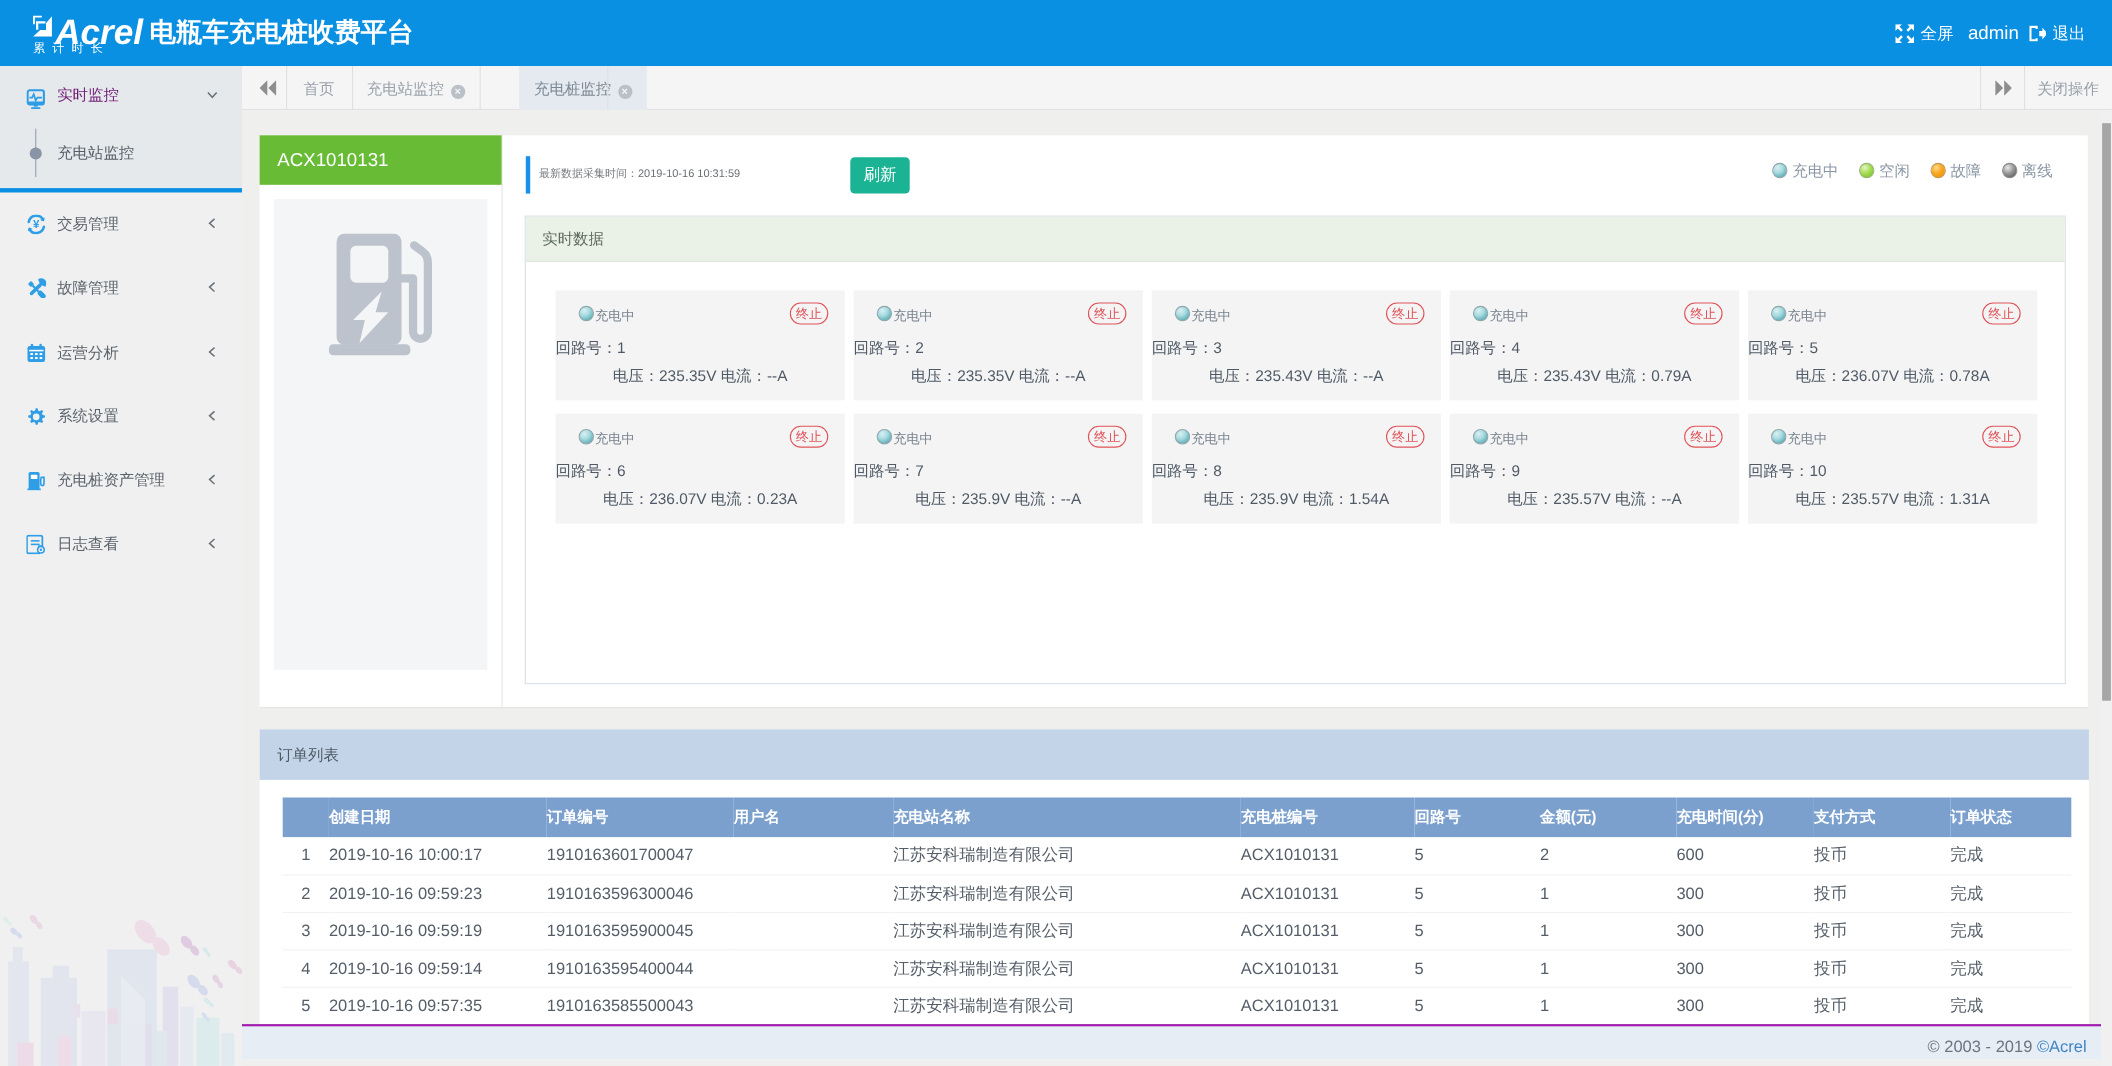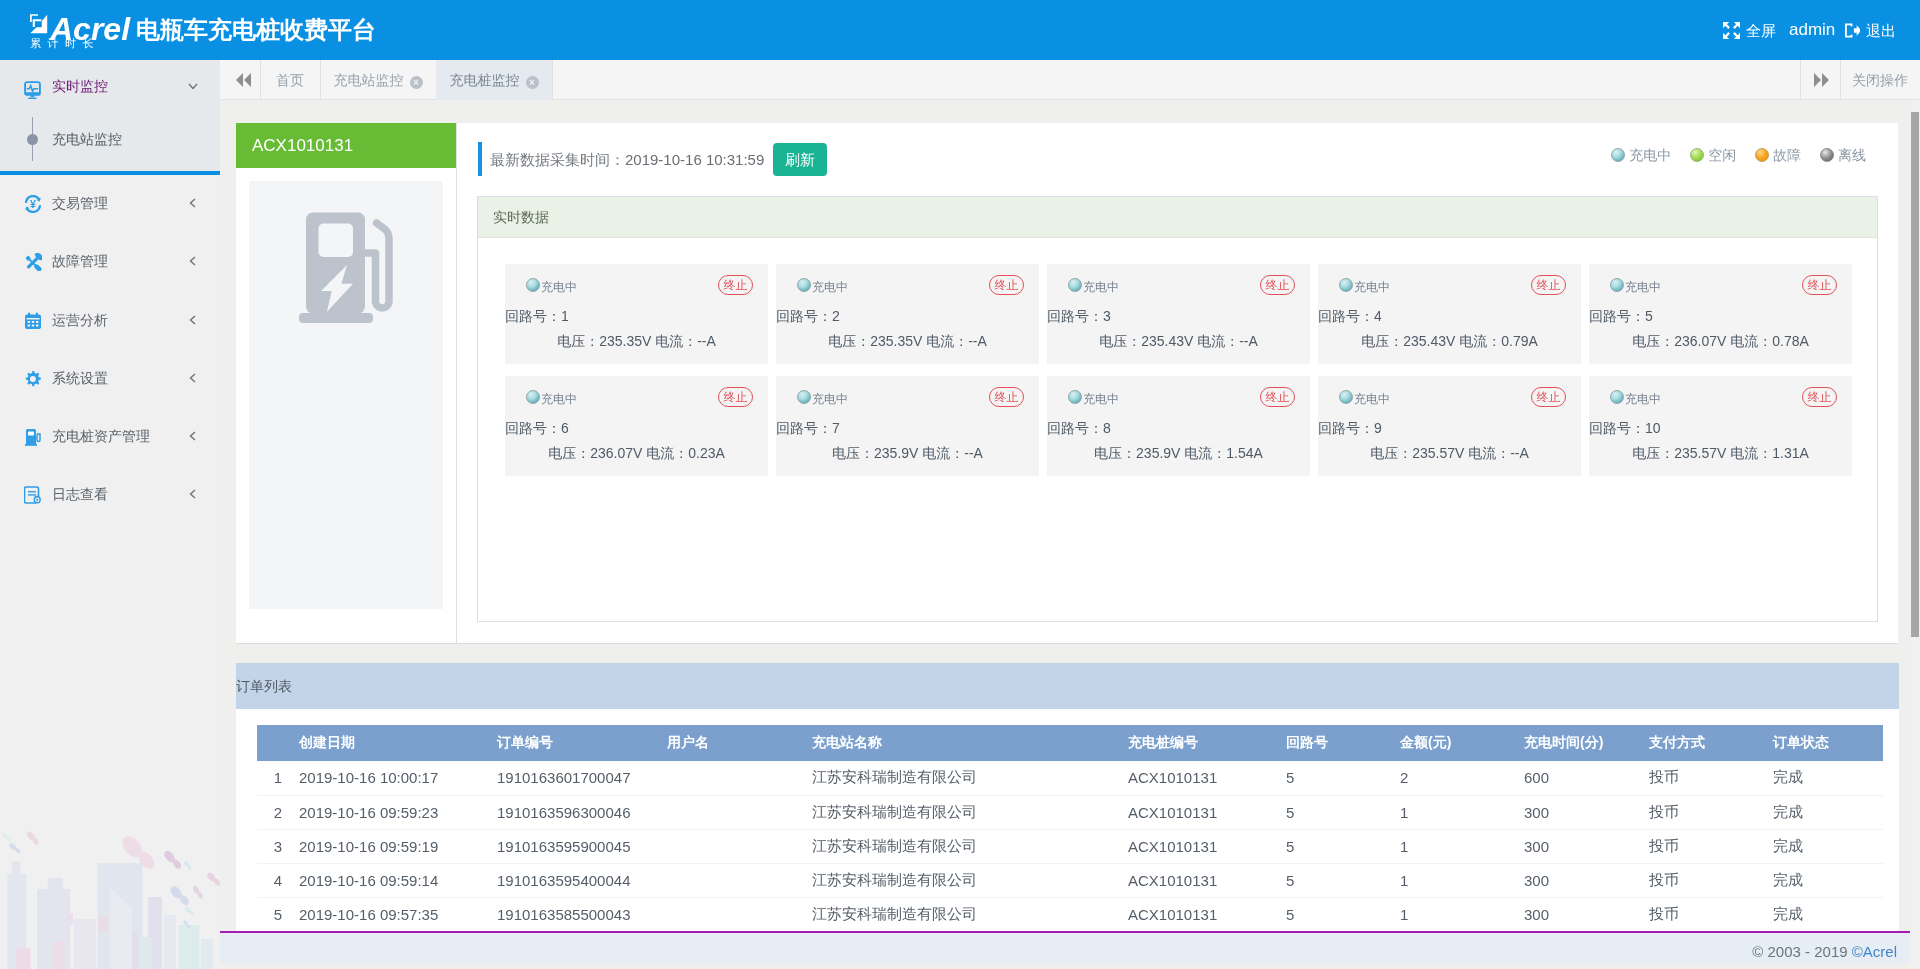--- a/index.html
+++ b/index.html
@@ -21,52 +21,52 @@
 .mi { position:absolute; left:0; width:220px; height:20px; }
 .mi .mi-ic { position:absolute; left:24px; top:1px; }
 .mi .mi-tx { position:absolute; left:52px; top:1px; font-size:14px; color:#5a626a; }
 .mi .mi-ch { position:absolute; right:21px; top:3px; }
 #city { position:absolute; left:0; bottom:0; width:220px; height:200px; }
 
 
 #tabbar { position:absolute; left:220px; top:60px; width:1700px; height:40px; background:#f5f5f5; border-bottom:1px solid #e2e2e2; z-index:10; }
 .tsep { position:absolute; top:0; width:1px; height:40px; background:#e0e0e0; }
 .tab { position:absolute; top:0; height:40px; line-height:40px; font-size:14px; color:#9aa2ab; text-align:center; }
-.tab.active { background:#e4eaef; color:#7c8894; }
+.tab.active { background:#e4eaef; color:#7c8894;margin-left:36px; }
 .tclose { display:inline-block; width:13px; height:13px; background:#b9c0c7; border-radius:50%; color:#f5f5f5; font-size:10px; line-height:13px; text-align:center; vertical-align:-1px; margin-left:6px; font-weight:bold; }
 
 
 #lcard { position:absolute; left:236px; top:123px; width:221px; height:521px; background:#fff; border-bottom:1px solid #dcdcdc; border-right:1px solid #e0e0e0; }
 #lcard-head { position:absolute; left:0; top:0; width:220px; height:45px; background:#67bb35; color:#fff; font-size:17px; line-height:45px; padding-left:16px; }
 #lcard-body { position:absolute; left:13px; top:58px; width:194px; height:428px; background:#f4f5f6; }
 #lstats { position:absolute; left:13px; top:186px; font-size:14px; color:#6e7780; line-height:30px; }
 
 
 #rpanel { position:absolute; left:457px; top:123px; width:1441px; height:521px; background:#fff; border-bottom:1px solid #dcdcdc; }
 #rp-bar { position:absolute; left:21px; top:19px; width:4px; height:34px; background:#1890e8; }
-#rp-time { position:absolute; left:33px; top:28px; font-size:15px; color:#767b81; }
+#rp-time { position:absolute; left:33px; top:28px; font-size:10px; color:#767b81; }
 #rp-refresh { position:absolute; left:316px; top:20px; width:54px; height:33px; background:#1ab394; color:#fff; font-size:15px; text-align:center; line-height:33px; border-radius:4px; }
 .lg-dot { display:inline-block; width:14px; height:14px; border-radius:50%; vertical-align:-2px; margin-right:4px; }
 #legend { position:absolute; right:32px; top:24px; font-size:14px; color:#8b97a6; }
 #rt-box { position:absolute; left:20px; top:73px; width:1401px; height:426px; border:1px solid #d7e0e6; }
 #rt-head { position:absolute; left:0; top:0; width:100%; height:41px; background:#eaf2e7; border-bottom:1px solid #dee3dc; color:#5c6a5c; font-size:14px; line-height:41px; padding-left:15px; }
 .ccard { position:absolute; width:263px; height:100px; background:#f4f4f4; font-size:14px; color:#4f5a66; }
 .ccard .cd-dot { position:absolute; left:21px; top:14px; width:14px; height:14px; border-radius:50%; }
 .ccard .cd-st { position:absolute; left:36px; top:15px; font-size:12px; color:#76828e; }
 .ccard .cd-end { position:absolute; right:15px; top:11px; width:35px; height:20px; border:1px solid #e05258; border-radius:11px; color:#e05258; font-size:12px; text-align:center; line-height:19px; }
 .ccard .cd-l1 { position:absolute; left:0; top:44px; width:100%; }
 .ccard .cd-l2 { position:absolute; left:0; top:69px; width:100%; text-align:center; }
 .teal-orb { background:radial-gradient(circle at 35% 28%, #d8f0f2 0%, #a8dbe0 40%, #68b4bf 75%, #55a1ad 100%); border:1px solid #8fa6ab; }
 .green-orb { background:radial-gradient(circle at 35% 28%, #e2f5c0 0%, #a8dd55 45%, #6cbc22 100%); border:1px solid #9ab37a; }
 .orange-orb { background:radial-gradient(circle at 35% 28%, #ffd98a 0%, #f7a823 45%, #ef8c00 100%); border:1px solid #c49b56; }
 .gray-orb { background:radial-gradient(circle at 35% 28%, #e8e8e8 0%, #9a9a9a 45%, #4e4e4e 100%); border:1px solid #8a8a8a; }
 
 
 #orders { position:absolute; left:236px; top:663px; width:1663px; height:268px; background:#fff; }
-#ord-head { position:absolute; left:0; top:0; width:100%; height:46px; background:#c3d4e9; color:#4f5a64; font-size:14px; line-height:47px; padding-left:0; }
+#ord-head { position:absolute; left:0; top:0; width:100%; height:46px; background:#c3d4e9; color:#4f5a64; font-size:14px; line-height:47px; padding-left:16px; }
 #ord-tbl { position:absolute; left:21px; top:62px; width:1626px; border-collapse:collapse; table-layout:fixed; font-size:15px; color:#555e68; }
 #ord-tbl th { background:#7ba0ce; color:#fff; font-weight:bold; text-align:left; height:36px; font-size:14px; }
 #ord-tbl td { height:34px; border-bottom:1px solid #f0f2f5; }
 
 
 #footer { position:absolute; left:220px; top:931px; width:1700px; height:32px; background:#e7edf5; border-top:2px solid #a21caf; font-size:15px; color:#6b7480; line-height:37px; }
 #footer .ftxt { position:absolute; right:23px; }
 #footer .ftxt a { color:#3f86c6; text-decoration:none; }
 
 

